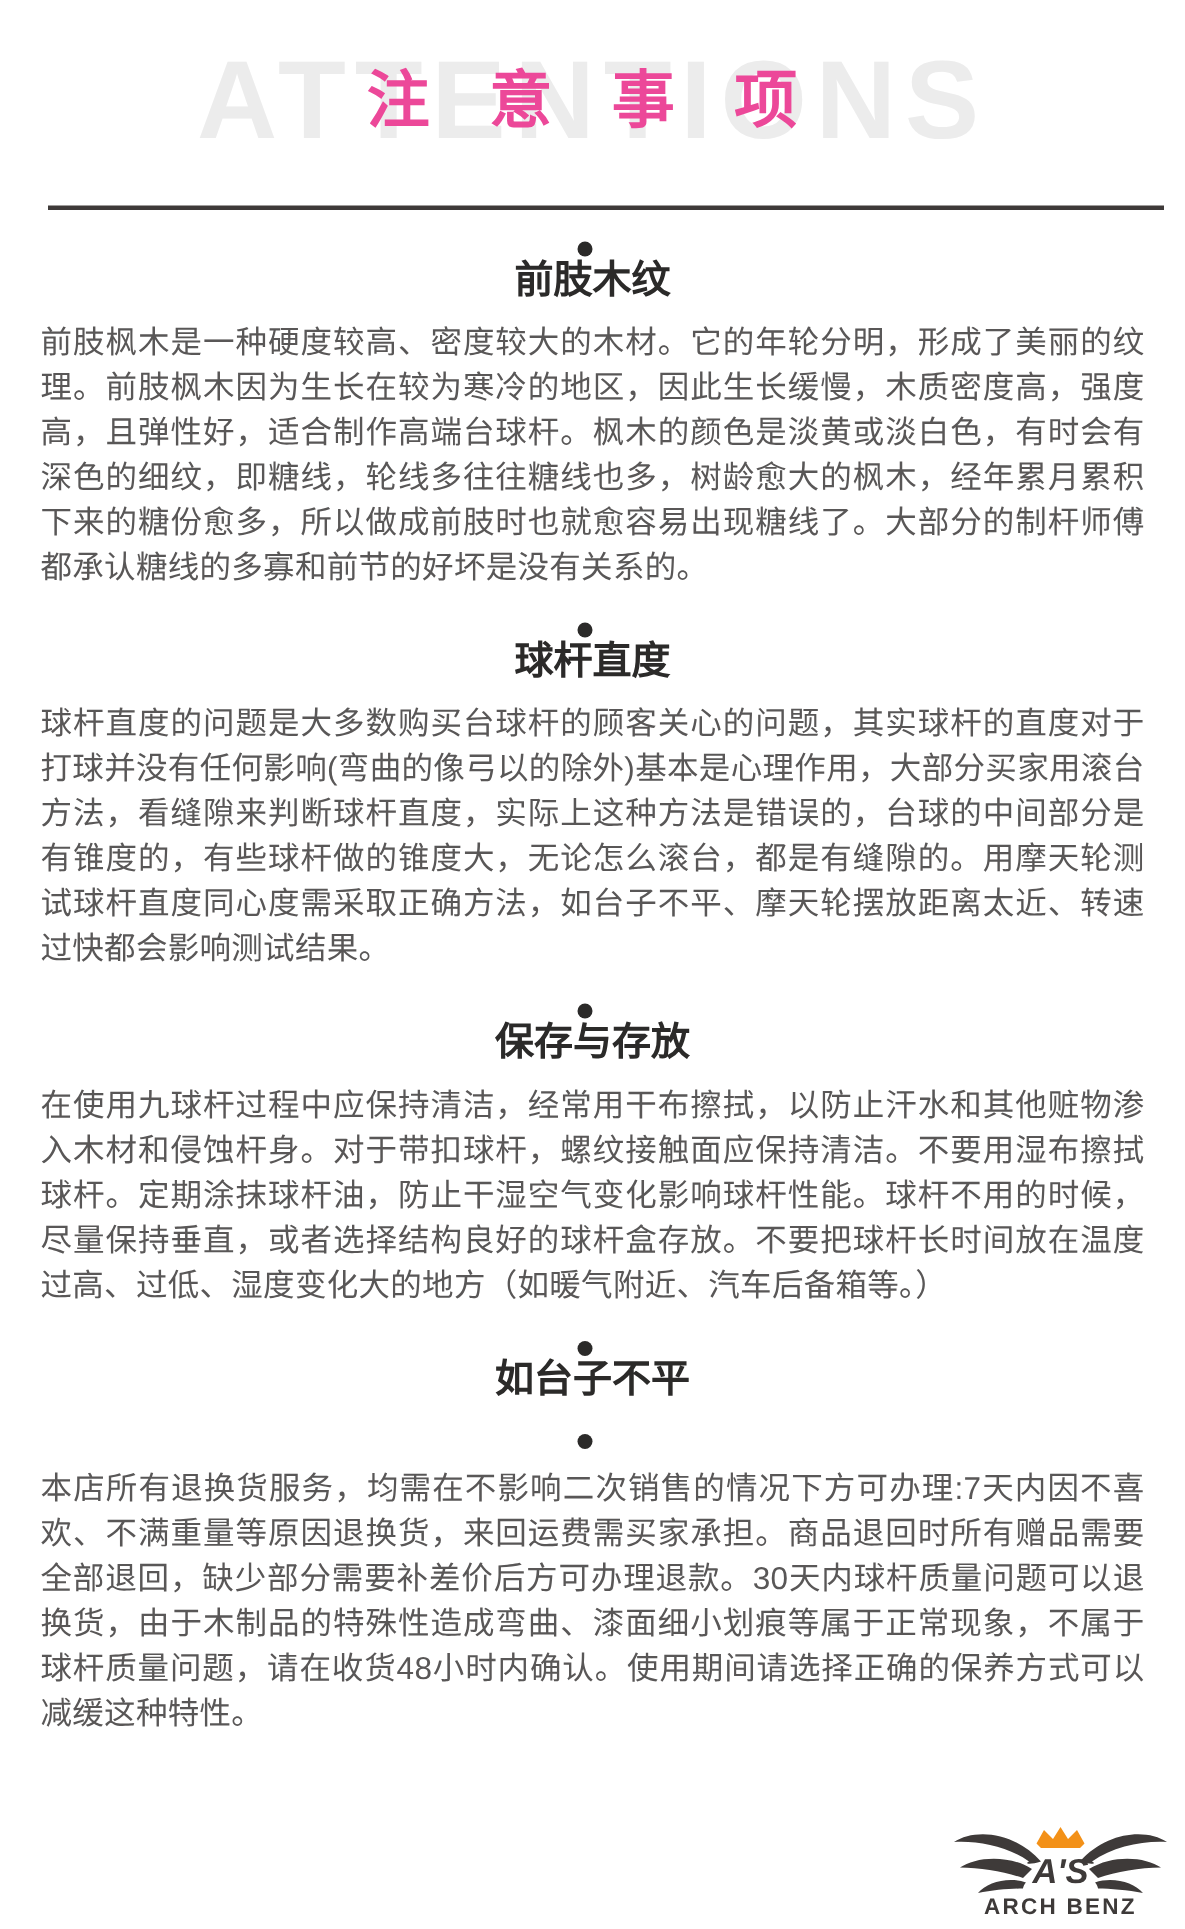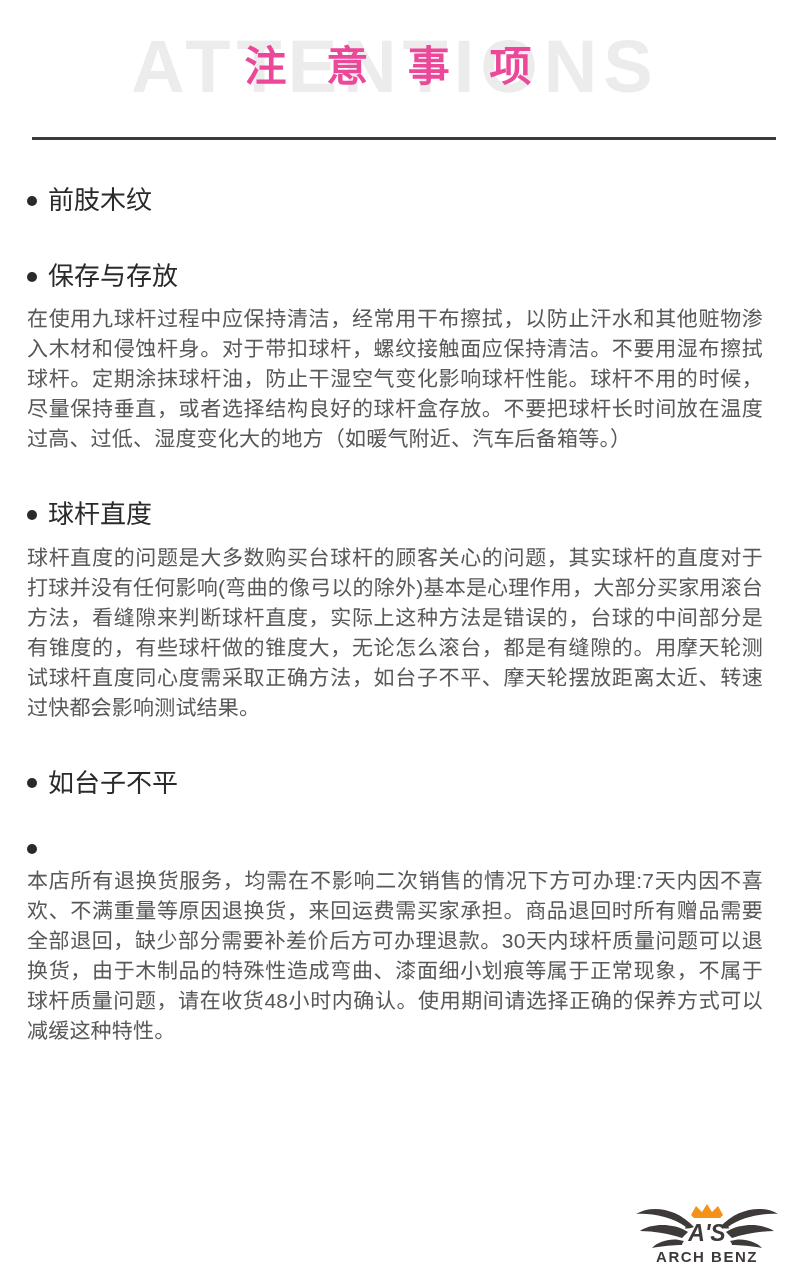--- a/index.html
+++ b/index.html
@@ -56,25 +56,26 @@
     background: #3e3a39;
   }
 
   
   .content {
     padding: 0 27px;
   }
   .section h2 {
     display: flex;
     align-items: center;
-    margin: 45px 0 12px 0;
+    margin: 21px 0 12px 0;
     font-size: 26px;
-    font-weight: 400;
+    font-weight: 700;
     color: #2b2a29;
     line-height: 1.2;
+    flex-direction: column;
   }
   .section .dot {
     display: inline-block;
     width: 10px;
     height: 10px;
     border-radius: 50%;
     background: #2b2a29;
     margin-right: 11px;
     flex: 0 0 auto;
   }
@@ -83,21 +84,21 @@
     line-height: 30px;
     color: #595757;
     text-align: justify;
     letter-spacing: 0.2px;
   }
 
   
   .brand-logo {
     position: absolute;
     right: 8px;
-    bottom: 14px;
+    bottom: 0;
     width: 150px;
     height: 72px;
   }
   .brand-logo svg { display: block; width: 100%; height: 100%; }
 </style>
 </head>
 <body>
 
 <div class="page">
 
@@ -107,36 +108,37 @@
     <div class="rule"></div>
   </header>
 
   <main class="content">
 
     <section class="section">
       <h2>
         <span class="dot"></span>
         <span>前肢木纹</span>
       </h2>
+      <p>前肢枫木是一种硬度较高、密度较大的木材。它的年轮分明，形成了美丽的纹理。前肢枫木因为生长在较为寒冷的地区，因此生长缓慢，木质密度高，强度高，且弹性好，适合制作高端台球杆。枫木的颜色是淡黄或淡白色，有时会有深色的细纹，即糖线，轮线多往往糖线也多，树龄愈大的枫木，经年累月累积下来的糖份愈多，所以做成前肢时也就愈容易出现糖线了。大部分的制杆师傅都承认糖线的多寡和前节的好坏是没有关系的。</p>
+    </section>
+
+    <section class="section">
+      <h2>
+        <span class="dot"></span>
+        <span>球杆直度</span>
+      </h2>
+      <p>球杆直度的问题是大多数购买台球杆的顾客关心的问题，其实球杆的直度对于打球并没有任何影响(弯曲的像弓以的除外)基本是心理作用，大部分买家用滚台方法，看缝隙来判断球杆直度，实际上这种方法是错误的，台球的中间部分是有锥度的，有些球杆做的锥度大，无论怎么滚台，都是有缝隙的。用摩天轮测试球杆直度同心度需采取正确方法，如台子不平、摩天轮摆放距离太近、转速过快都会影响测试结果。</p>
     </section>
 
     <section class="section">
       <h2>
         <span class="dot"></span>
         <span>保存与存放</span>
       </h2>
       <p>在使用九球杆过程中应保持清洁，经常用干布擦拭，以防止汗水和其他赃物渗入木材和侵蚀杆身。对于带扣球杆，螺纹接触面应保持清洁。不要用湿布擦拭球杆。定期涂抹球杆油，防止干湿空气变化影响球杆性能。球杆不用的时候，尽量保持垂直，或者选择结构良好的球杆盒存放。不要把球杆长时间放在温度过高、过低、湿度变化大的地方（如暖气附近、汽车后备箱等。）</p>
-    </section>
-
-    <section class="section">
-      <h2>
-        <span class="dot"></span>
-        <span>球杆直度</span>
-      </h2>
-      <p>球杆直度的问题是大多数购买台球杆的顾客关心的问题，其实球杆的直度对于打球并没有任何影响(弯曲的像弓以的除外)基本是心理作用，大部分买家用滚台方法，看缝隙来判断球杆直度，实际上这种方法是错误的，台球的中间部分是有锥度的，有些球杆做的锥度大，无论怎么滚台，都是有缝隙的。用摩天轮测试球杆直度同心度需采取正确方法，如台子不平、摩天轮摆放距离太近、转速过快都会影响测试结果。</p>
     </section>
 
     <section class="section">
       <h2>
         <span class="dot"></span>
         <span>如台子不平</span>
       </h2>
     </section>
 
     <section class="section">

